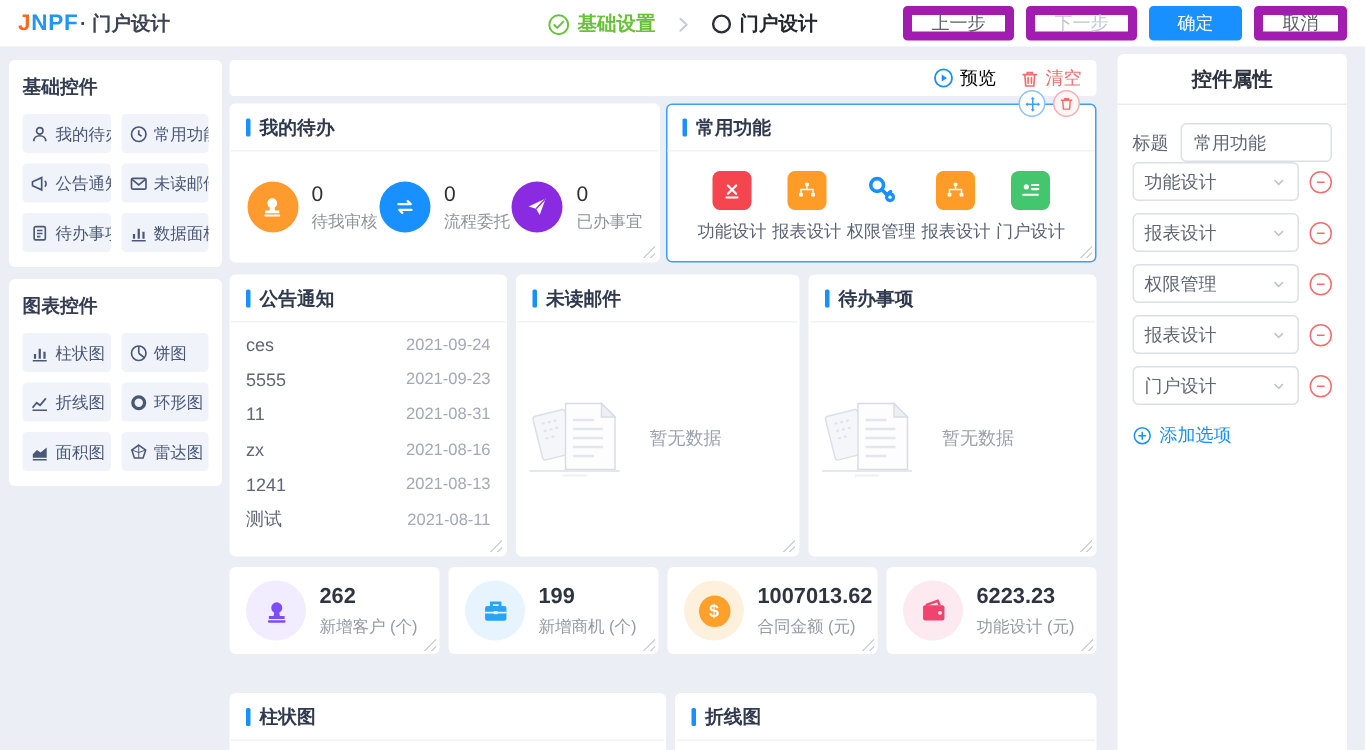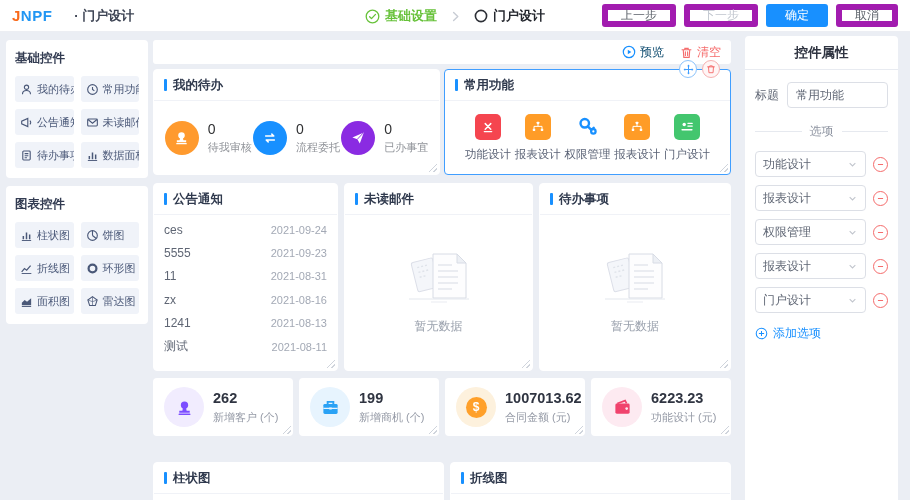--- a/index.html
+++ b/index.html
@@ -3,21 +3,21 @@
 <meta charset="utf-8">
 <style>
   html,body{margin:0;padding:0}
   body{width:910px;height:500px;position:relative;overflow:hidden;background:#ebeef4;
        font-family:"Liberation Sans","DejaVu Sans",sans-serif;-webkit-font-smoothing:antialiased}
   svg{display:block}
 
   
   .hdr{position:absolute;top:0;left:0;right:0;height:32px;background:#fff;border-bottom:1px solid #eceef3;
        display:flex;align-items:center;padding:0 12px;box-sizing:border-box;z-index:9}
-  .logo{display:flex;align-items:center;gap:22px}
+  .logo{display:flex;align-items:center;gap:1px}
   .logo-mark{font-size:15px;font-weight:700;letter-spacing:.5px}
   .logo-mark .j{color:#f96a1c}.logo-mark .npf{color:#2196f3}
   .logo-sub{font-size:13px;color:#3c4353;font-weight:600}
   .steps{position:absolute;left:50%;top:0;height:32px;transform:translateX(-50%);display:flex;align-items:center;gap:12px}
   .step{display:flex;align-items:center;gap:5px;font-size:13px;font-weight:600}
   .step.done{color:#67c23a}
   .step.current{color:#24272e}
   .hbtns{margin-left:auto;display:flex;gap:8px}
   .hbtn{height:23px;padding:0 13px;font-size:12px;border-radius:3px;border:6px solid #a21caf;background:#fff;
         color:#5a6068;display:inline-flex;align-items:center;cursor:pointer;white-space:nowrap}
@@ -31,21 +31,21 @@
   .tiles{display:grid;grid-template-columns:1fr 1fr;gap:7px}
   .tile{height:26px;background:#f0f3f9;border-radius:3px;display:flex;align-items:center;gap:4px;
         padding:0 5px;font-size:11px;color:#4a5878;cursor:grab;white-space:nowrap;overflow:hidden}
   .tile svg{flex:none}
 
   
   .canvas{position:absolute;left:153px;top:40px;width:578px;height:460px}
   .ctoolbar{height:24px;background:#fff;border-radius:3px;display:flex;align-items:center;justify-content:flex-end;
             gap:16px;padding:0 10px}
   .tbtn{display:inline-flex;align-items:center;gap:4px;font-size:12px;cursor:pointer}
-  .tbtn.preview{color:#0c4a6e}.tbtn.clear{color:#f56c6c}
+  .tbtn.preview{color:#000000}.tbtn.clear{color:#f56c6c}
 
   .row{position:absolute;left:0;right:0;display:flex}
   .row1{top:29px;height:106px;gap:4px}
   .row2{top:143px;height:188px;gap:6px}
   .row3{top:338px;height:58px;gap:6px}
   .row4{top:422px;height:56px;gap:6px}
 
   .panel{background:#fff;border-radius:4px;border:1px solid #fff;position:relative;box-sizing:border-box;
          display:flex;flex-direction:column;overflow:hidden}
   .panel-hd{height:30px;display:flex;align-items:center;padding:0 10px;border-bottom:1px solid #f0f2f7;flex:none}
@@ -75,21 +75,21 @@
   .func-ic{width:26px;height:26px;border-radius:5px;display:flex;align-items:center;justify-content:center}
   .func-ic.red{background:#f5454f}.func-ic.orange{background:#ff9c27}.func-ic.green{background:#43c66e}.func-ic.plain{background:transparent}
 
   .p-notice{flex:0 0 185px}
   .p-mail{flex:0 0 189px}
   .p-todoitems{flex:1 1 0}
   .notice-list{padding:3px 10px 0}
   .notice-row{height:23.4px;display:flex;align-items:center;justify-content:space-between}
   .n-name{font-size:12px;color:#5f6674}
   .n-date{font-size:11px;color:#a3a9b5}
-  .empty-body{flex:1;display:flex;flex-direction:column;align-items:center;justify-content:center;gap:12px;}
+  .empty-body{flex:1;display:flex;align-items:center;gap:12px;}
   .empty-text{font-size:12px;color:#9aa1ad}
 
   .stat{flex:1 1 0;background:#fff;border-radius:4px;display:flex;align-items:center;gap:9px;
         padding-left:11px;position:relative;overflow:hidden}
   .stat-ic{width:40px;height:40px;border-radius:50%;flex:none;display:flex;align-items:center;justify-content:center}
   .stat-ic.purple{background:#f1ecfe}.stat-ic.blue{background:#e7f4fe}.stat-ic.orange{background:#fdf1dd}.stat-ic.pink{background:#fdeaf1}
   .coin{width:21px;height:21px;border-radius:50%;background:#ffa02a;color:#fff;font-size:12px;font-weight:700;
         display:flex;align-items:center;justify-content:center}
   .stat-val{font-size:14.5px;color:#2f3441;font-weight:600;white-space:nowrap}
   .stat-lab{font-size:11px;color:#959aa6;margin-top:4px;white-space:nowrap}
@@ -564,23 +564,20 @@
 </div>
 
 <div class="props">
   <div class="props-hd">控件属性</div>
   <div class="props-bd">
     <div class="field">
       <span class="f-lab">标题</span>
       <input class="f-input" type="text" value="常用功能" style="">
     </div>
 
-    <div class="divider">
-      <span>选项</span>
-    </div>
 
     <div class="opt-row">
       <div class="opt-select">
         <span>功能设计</span>
         <svg width="11" height="11" viewBox="0 0 14 14">
             <path d="M3.4 5.2L7 8.8l3.6-3.6" fill="none" stroke="#c0c4cc" stroke-width="1.3"></path>
           </svg>
       </div>
       <span class="minus">
           <svg width="9" height="9" viewBox="0 0 14 14">

